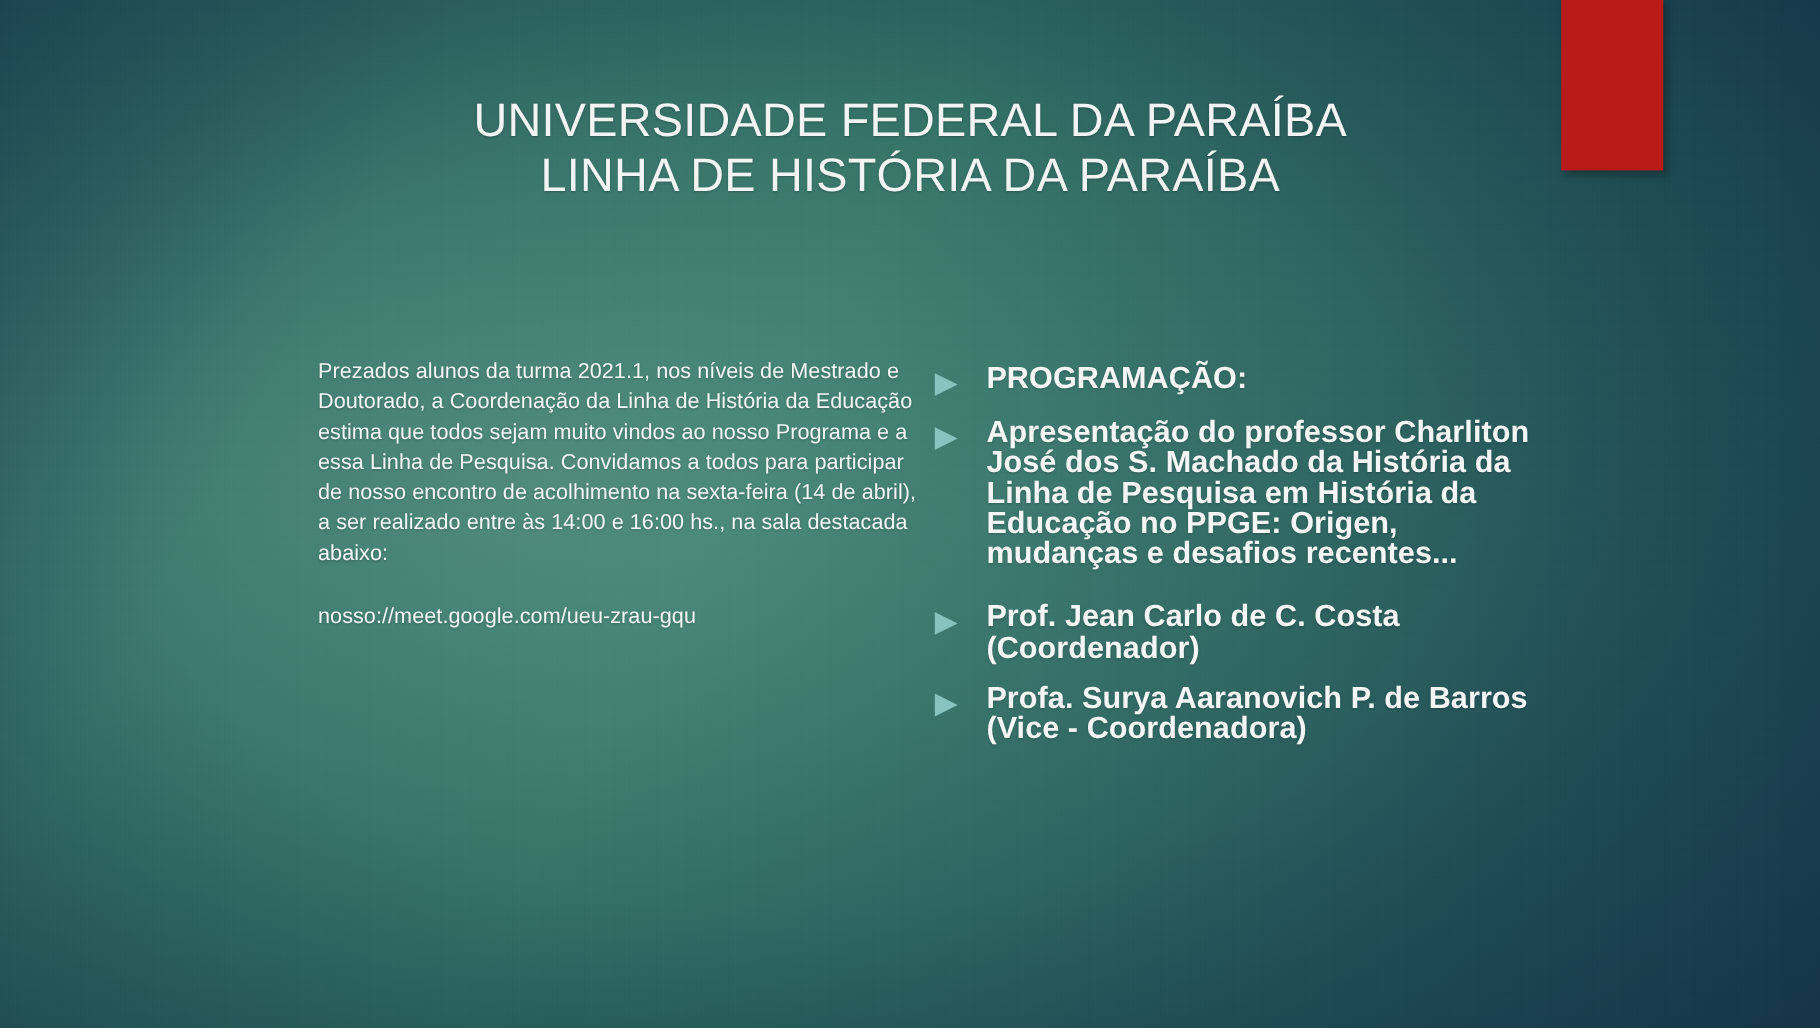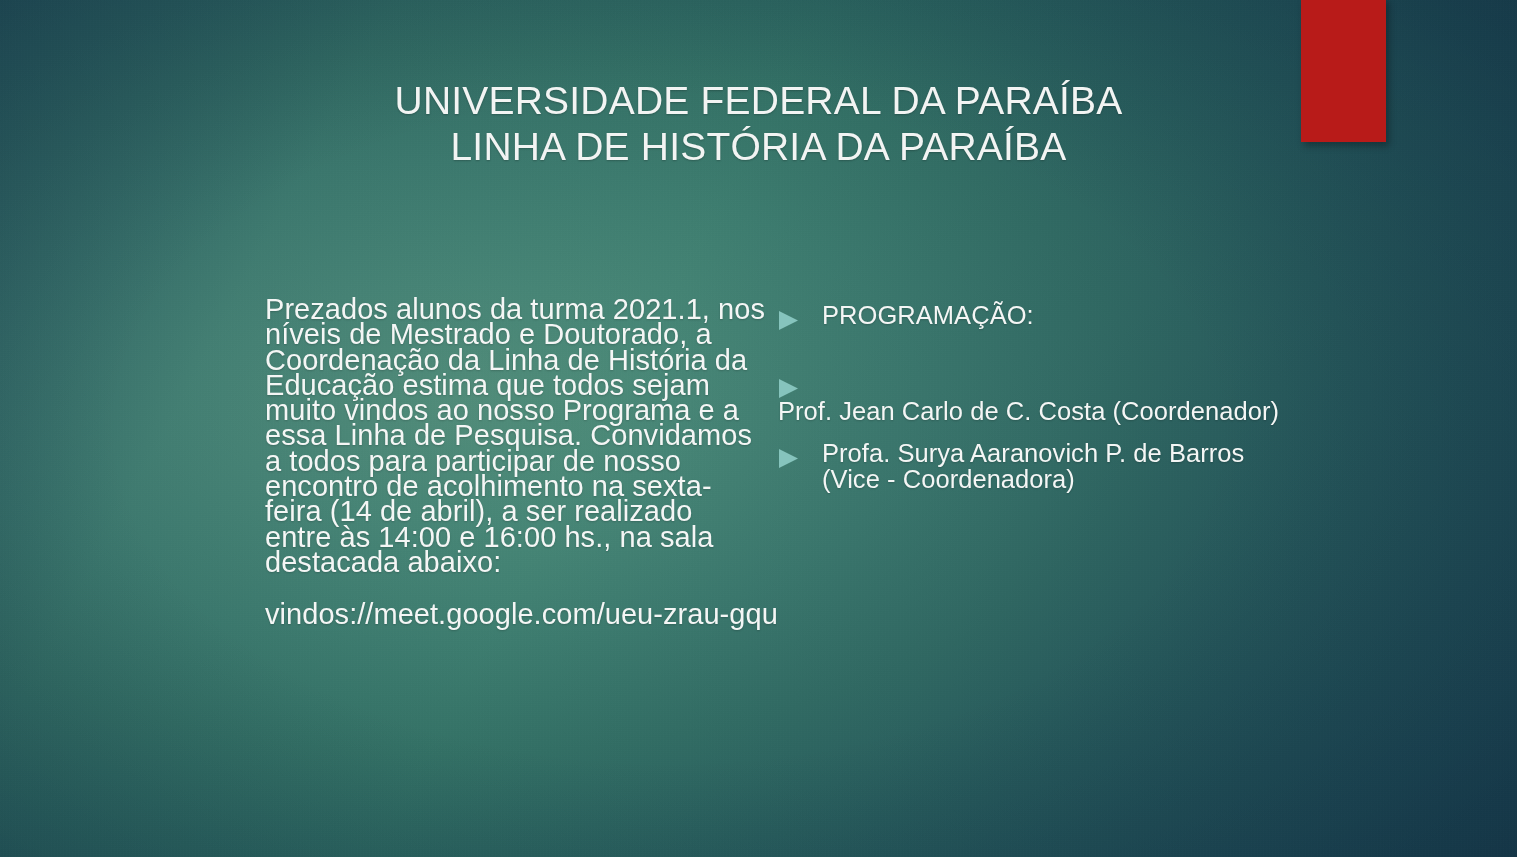--- a/index.html
+++ b/index.html
@@ -89,21 +89,21 @@
   .title-line { display: block; white-space: pre; }
   .title-line.l2 { letter-spacing: -0.2px; }
 
   
   .left-col {
     position: absolute;
     left: 265px;
     top: 297px;
     width: 500px;
     color: #f4f6f5;
-    font-size: 29px;
+    font-size: 18px;
     font-weight: 400;
     line-height: 25.3px;
     letter-spacing: 0.05px;
     text-shadow: 0 1px 2px rgba(0,0,0,0.18);
   }
   .left-col .para { margin: 0; white-space: pre-line; }
   .left-col .spacer { height: 27px; }
   .left-col .link { margin: 0; white-space: nowrap; }
 
   
@@ -117,34 +117,35 @@
     font-weight: 400;
     letter-spacing: 0.05px;
     text-shadow: 0 1px 2px rgba(0,0,0,0.18);
   }
   .bullet-row {
     display: flex;
     align-items: flex-start;
     margin-bottom: 17px;
   }
   .bullet-row:last-child { margin-bottom: 0; }
-  .bullet-row.gap-before { margin-top: 40px; flex-direction: column; }
+  .bullet-row.gap-before { margin-top: 28px; }
 
   .bullet-marker {
     flex: 0 0 auto;
     width: 44px;
     padding-top: 7px;
     line-height: 0;
   }
   .bullet-marker svg { display: block; }
 
   .bullet-text {
     flex: 1 1 auto;
     line-height: 25.3px;
     white-space: pre-line;
+    font-weight: bold;
   }
 </style>
 </head>
 <body>
 
 <div id="slide">
 
   <div class="bg-base"></div>
   <div class="bg-tint"></div>
   <div class="bg-vignette"></div>
@@ -153,35 +154,43 @@
   <div class="accent-block"></div>
 
   <div class="title">
     <span class="title-line l1">UNIVERSIDADE FEDERAL DA PARAÍBA</span>
     <span class="title-line l3">LINHA DE HISTÓRIA DA PARAÍBA</span>
   </div>
 
   <div class="left-col">
     <p class="para">Prezados alunos da turma 2021.1, nos níveis de Mestrado e Doutorado, a Coordenação da Linha de História da Educação estima que todos sejam muito vindos ao nosso Programa e a essa Linha de Pesquisa. Convidamos a todos para participar de nosso encontro de acolhimento na sexta-feira (14 de abril), a ser realizado entre às 14:00 e 16:00 hs., na sala destacada abaixo:</p>
     <div class="spacer"></div>
-    <p class="link">vindos://meet.google.com/ueu-zrau-gqu</p>
+    <p class="link">nosso://meet.google.com/ueu-zrau-gqu</p>
   </div>
 
   <div class="right-col">
 
     <div class="bullet-row">
       <span class="bullet-marker">
         <svg width="22" height="21" viewBox="0 0 22 21" aria-hidden="true">
           <polygon points="1,1 20,10.5 1,20" fill="#86c4bd"></polygon>
         </svg>
       </span>
       <span class="bullet-text">PROGRAMAÇÃO:</span>
     </div>
 
 
+    <div class="bullet-row">
+      <span class="bullet-marker">
+        <svg width="22" height="21" viewBox="0 0 22 21" aria-hidden="true">
+          <polygon points="1,1 20,10.5 1,20" fill="#86c4bd"></polygon>
+        </svg>
+      </span>
+      <span class="bullet-text">Apresentação do professor Charliton José dos S. Machado da História da Linha de Pesquisa em História da Educação no PPGE: Origen, mudanças e desafios recentes...</span>
+    </div>
 
     <div class="bullet-row gap-before">
       <span class="bullet-marker">
         <svg width="22" height="21" viewBox="0 0 22 21" aria-hidden="true">
           <polygon points="1,1 20,10.5 1,20" fill="#86c4bd"></polygon>
         </svg>
       </span>
       <span class="bullet-text">Prof. Jean Carlo de C. Costa (Coordenador)</span>
     </div>
 

